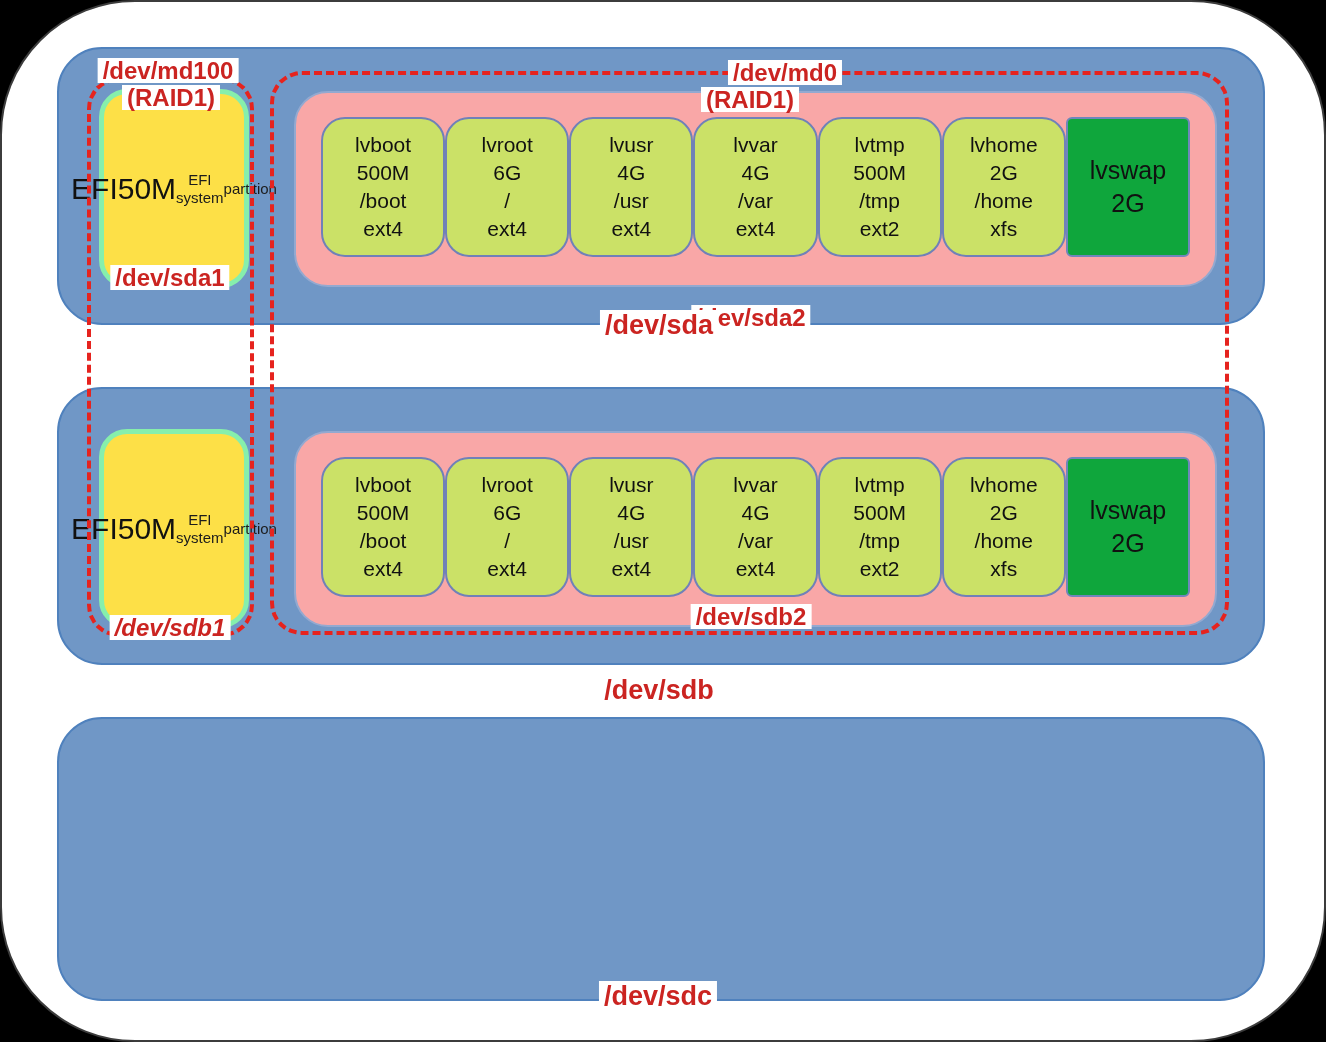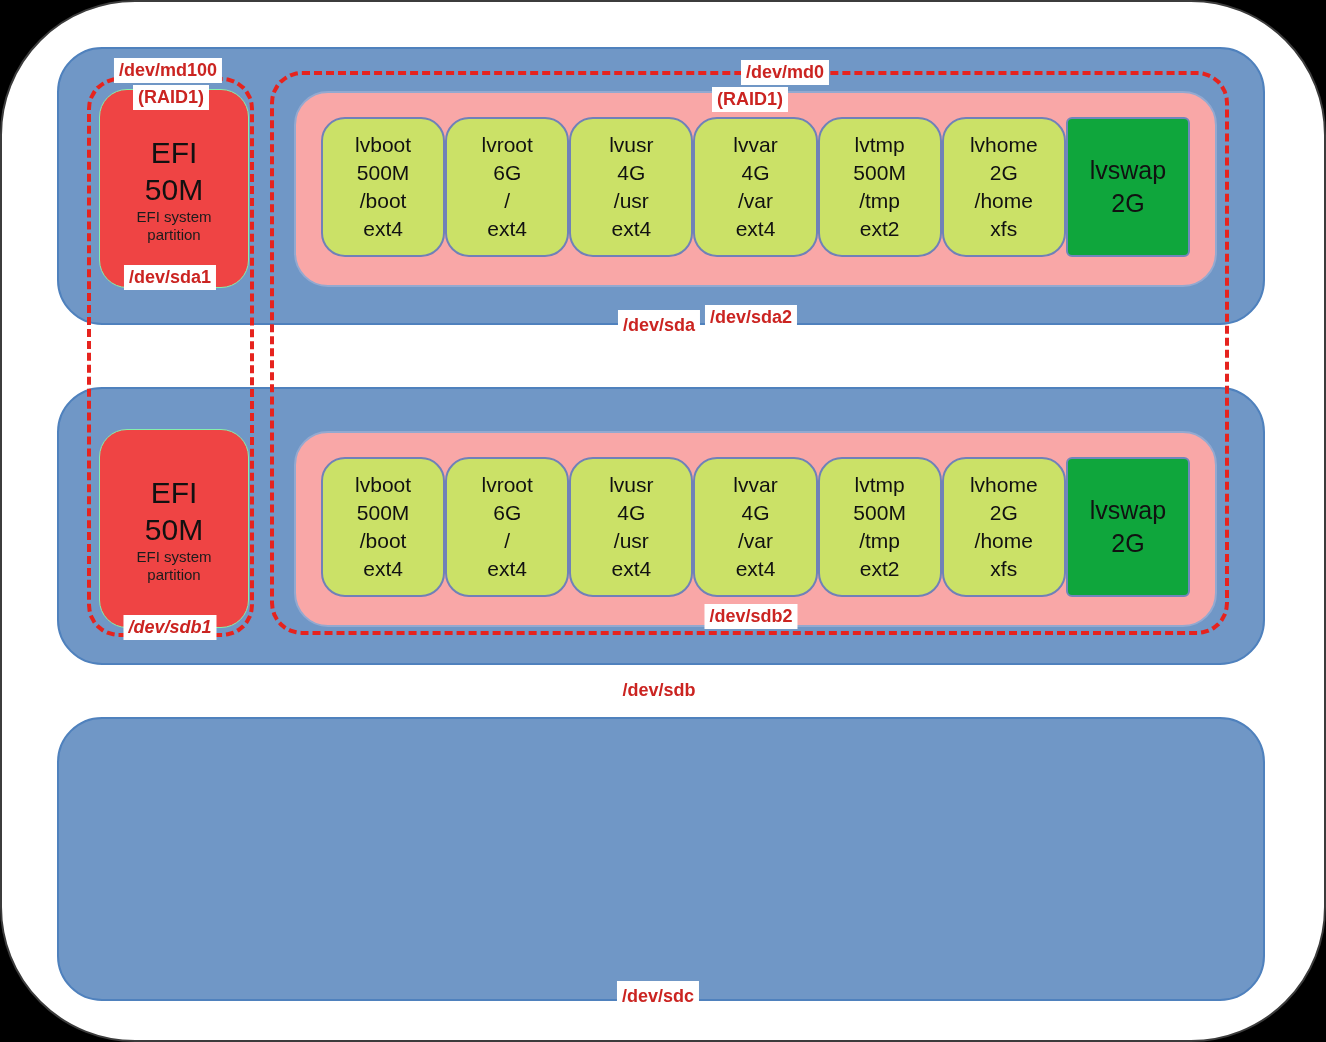--- a/index.html
+++ b/index.html
@@ -17,22 +17,22 @@
     position:absolute;left:55px;width:1208px;
     background:#7097C6;border:2px solid #4F81BD;border-radius:45px;
     box-sizing:border-box;z-index:1;
   }
   #disk-sda{top:45px;height:278px;}
   #disk-sdb{top:385px;height:278px;}
   #disk-sdc{top:715px;height:284px;}
   
   .efi-box{
     position:absolute;left:40px;top:40px;width:150px;height:199px;
-    background:#ef4444;border:1px solid #86efac;border-radius:28px;
-    box-sizing:border-box;display:flex;flex-direction:column;
+    background:#fde047;border:5px solid #86efac;border-radius:28px;
+    box-sizing:border-box;display:flex;
     align-items:center;justify-content:center;color:#111;text-align:center;
   }
   .efi-big{font-size:30px;line-height:37px;}
   .efi-small{font-size:15px;line-height:18px;color:#1c1c1c;}
   .efi-small:first-of-type{margin-top:7px;}
   
   .pv-box{
     position:absolute;left:235px;top:42px;width:923px;height:196px;
     background:#F9A7A7;border:2px solid #93A9D0;border-radius:34px;
     box-sizing:border-box;display:flex;gap:0;
@@ -52,24 +52,24 @@
   .raid-box{
     position:absolute;border:4px dashed #E6231E;border-radius:32px;
     box-sizing:border-box;z-index:20;pointer-events:none;
   }
   #raid-md100{left:85px;top:75px;width:167px;height:560px;}
   #raid-md0{left:268px;top:69px;width:959px;height:564px;}
   
   .lbl{
     position:absolute;transform:translateX(-50%);
     background:#ffffff;color:#CB2421;font-weight:bold;
-    font-size:18px;line-height:25px;padding:0 5px;white-space:nowrap;
+    font-size:24px;line-height:25px;padding:0 5px;white-space:nowrap;
     z-index:30;
   }
-  .lbl.big{font-size:18px;line-height:30px;}
+  .lbl.big{font-size:27px;line-height:30px;}
   #lbl-md100{left:166px;top:56px;}
   #lbl-md100-raid{left:169px;top:83px;}
   #lbl-md0{left:748px;top:58px;margin-left:35px;}
   #lbl-md0-raid{left:748px;top:85px;}
   #lbl-sda1{left:168px;top:263px;}
   #lbl-sda2{left:749px;top:266px;margin-top:37px;}
   #lbl-sda{left:657px;top:308px;}
   #lbl-sdb1{left:168px;top:613px;font-style:italic;}
   #lbl-sdb2{left:749px;top:602px;}
   #lbl-sdb{left:657px;top:629px;margin-top:44px;}

